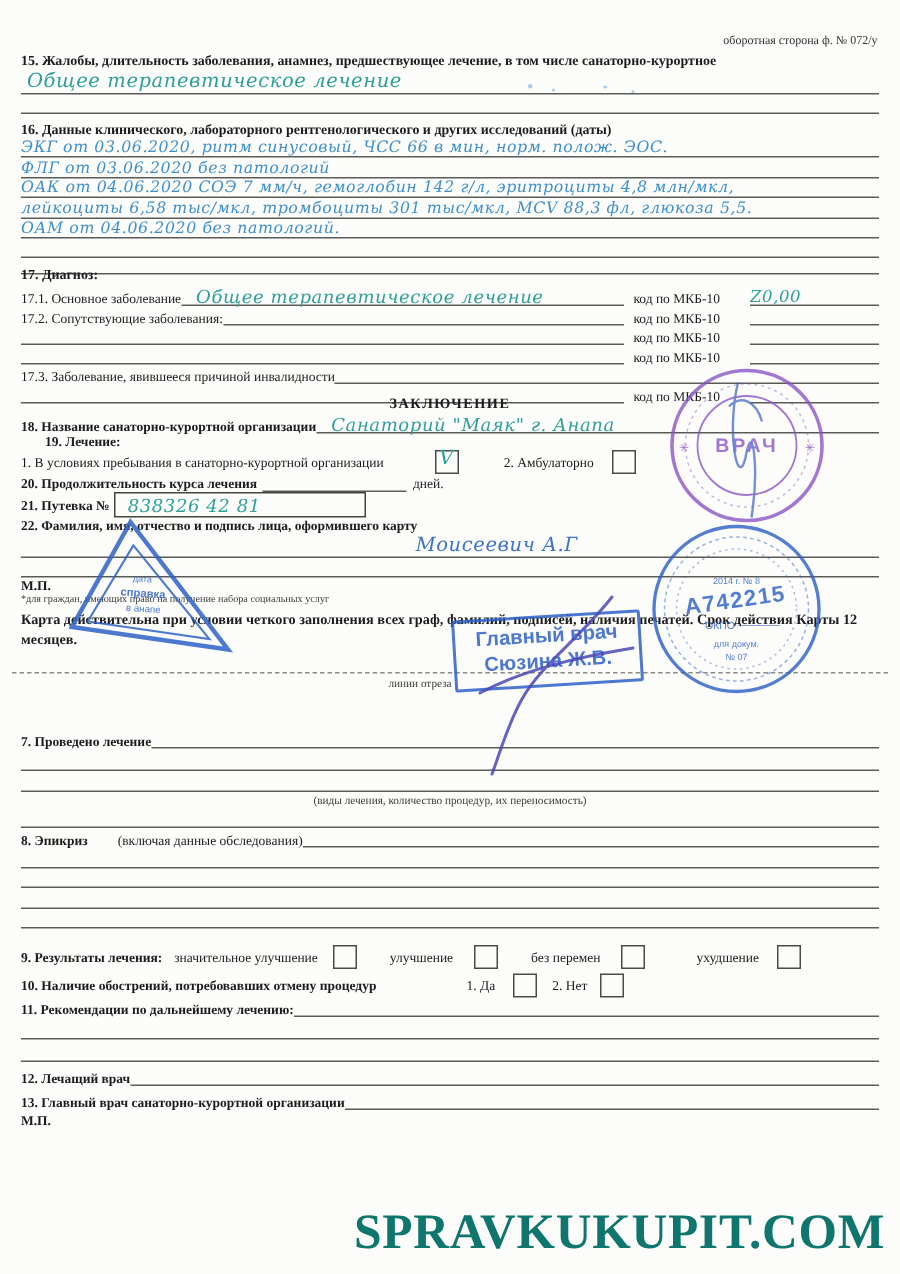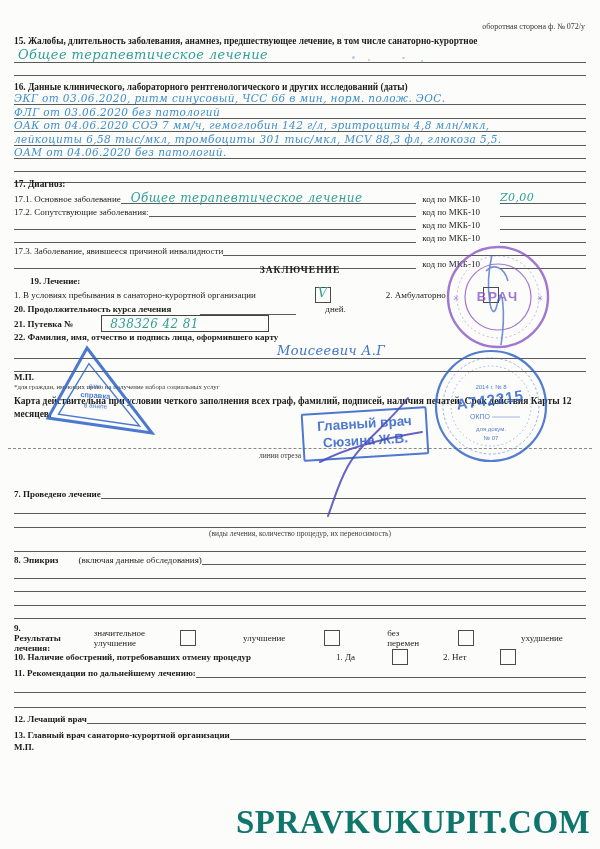--- a/index.html
+++ b/index.html
@@ -4,21 +4,21 @@
 <style>
   html,body{margin:0;padding:0;background:#e9e9e7;}
   .page{
     position:relative;width:600px;height:849px;margin:0 auto;
     background:#fcfcfa;overflow:hidden;
     font-family:"Liberation Serif", serif;color:#1c1c1c;font-size:9px;
   }
   .abs{position:absolute;}
   .b{font-weight:bold;}
   .row{display:flex;align-items:flex-end;}
-  .rowc{display:flex;align-items:center;gap:25px;}
+  .rowc{display:flex;align-items:center;}
   .lbl{white-space:nowrap;}
   .fill{flex:1;border-bottom:1px solid #5a5a56;position:relative;height:12px;}
   .fill .hwin{position:absolute;left:10px;bottom:-2px;white-space:nowrap;}
   .codefill{flex:none;width:86px;border-bottom:1px solid #5a5a56;position:relative;height:12px;margin-left:20px;}
   .blank{border-bottom:1px solid #5a5a56;}
   .mkb{white-space:nowrap;margin-left:6px;}
   .hw{font-style:italic;letter-spacing:.4px;font-family:"DejaVu Serif",serif;}
   .ink-teal{color:#2e9f99;}
   .ink-blue{color:#3f8fcb;}
   .ink-sig{color:#3f74c9;}
@@ -115,20 +115,26 @@
     </div>
     <div class="row" style="height:13px;">
       <div class="fill"></div>
       <span class="mkb">код по МКБ-10</span>
       <div class="codefill"></div>
     </div>
   </div>
 
   <div class="abs" style="top:265px;left:14px;right:14px;">
     <div class="b" style="text-align:center;font-size:9.5px;letter-spacing:1px;height:11px;">ЗАКЛЮЧЕНИЕ</div>
+    <div class="row" style="height:13px;">
+      <span class="lbl b">18. Название санаторно-курортной организации</span>
+      <div class="fill">
+        <span class="hwin hw ink-teal" style="font-size:12px;">Санаторий "Маяк" г. Анапа</span>
+      </div>
+    </div>
     <div class="b" style="height:11px;margin-left:16px;">19. Лечение:</div>
     <div class="rowc" style="height:15px;">
       <span>1. В условиях пребывания в санаторно-курортной организации</span>
       <span class="cb" style="margin-left:34px;">
         <span class="mark hw ink-teal">V</span>
       </span>
       <span style="margin-left:30px;">2. Амбулаторно</span>
       <span class="cb" style="margin-left:12px;"></span>
     </div>
     <div class="rowc" style="height:13px;">
@@ -181,21 +187,21 @@
   </div>
 
   <div class="abs rowc" style="top:629px;left:14px;right:14px;height:18px;">
     <span class="b">9. Результаты лечения:</span>
     <span style="margin-left:8px;">значительное улучшение</span>
     <span class="cb" style="margin-left:10px;"></span>
     <span style="margin-left:22px;">улучшение</span>
     <span class="cb" style="margin-left:14px;"></span>
     <span style="margin-left:22px;">без перемен</span>
     <span class="cb" style="margin-left:14px;"></span>
-    <span style="margin-left:22px;">ухудшение</span>
+    <span style="margin-left:34px;">ухудшение</span>
     <span class="cb" style="margin-left:12px;"></span>
   </div>
 
   <div class="abs rowc" style="top:648px;left:14px;right:14px;height:18px;">
     <span class="b">10. Наличие обострений, потребовавших отмену процедур</span>
     <span style="margin-left:60px;">1. Да</span>
     <span class="cb" style="margin-left:12px;"></span>
     <span style="margin-left:10px;">2. Нет</span>
     <span class="cb" style="margin-left:8px;"></span>
   </div>

